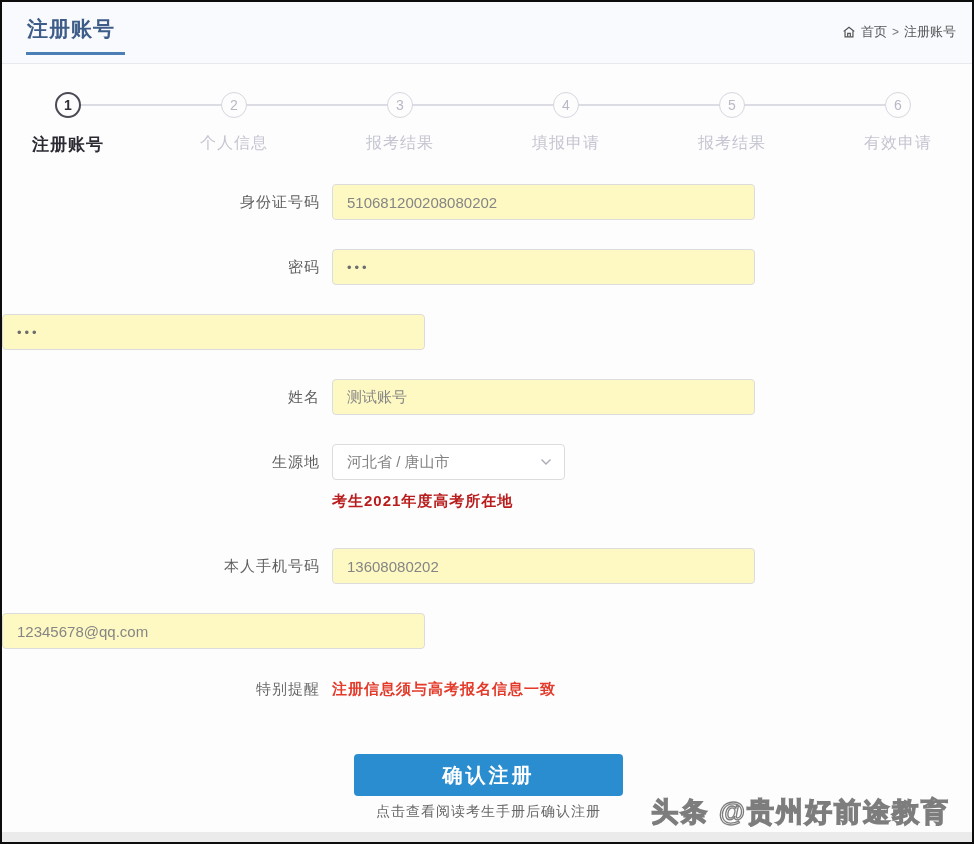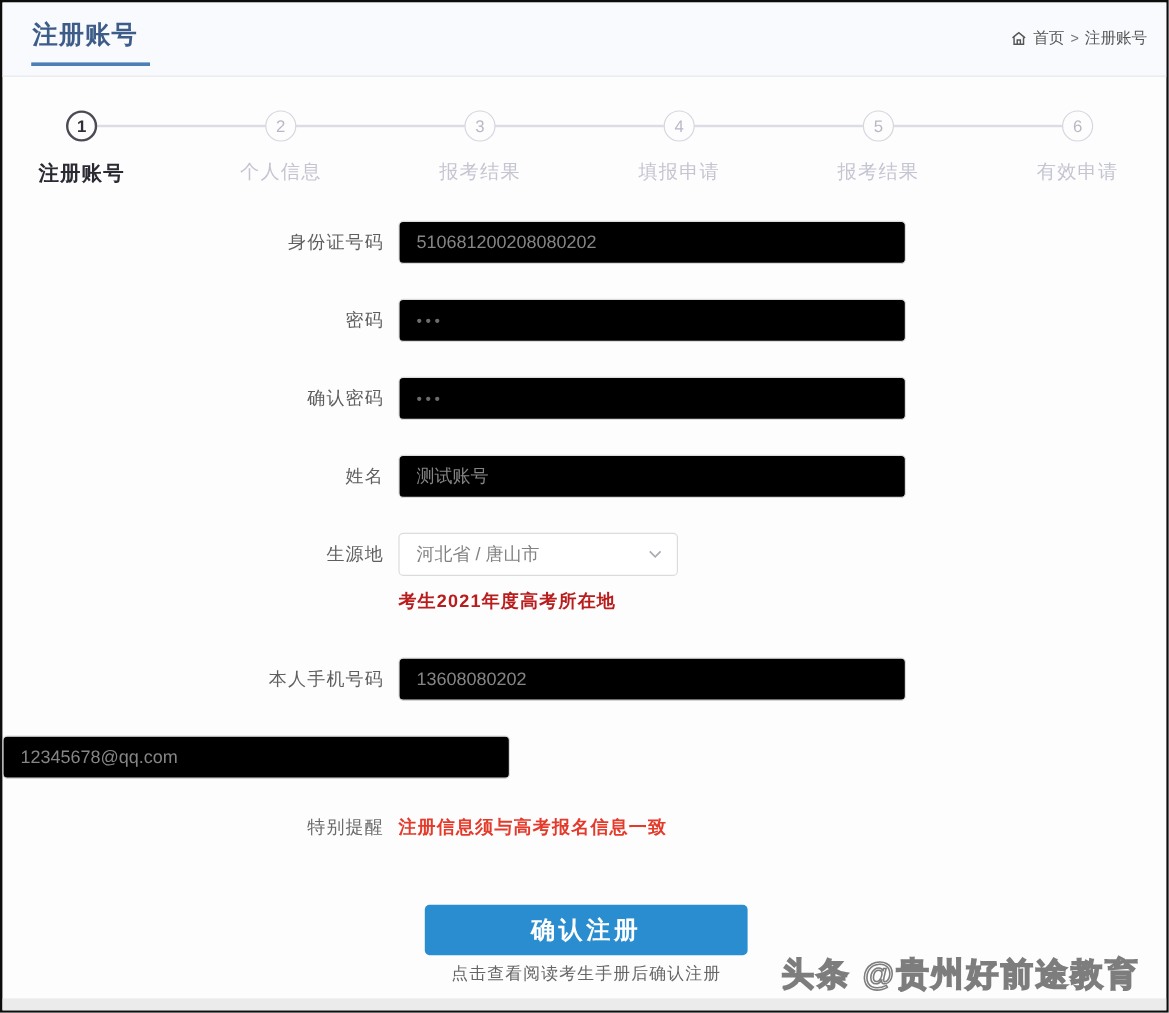--- a/index.html
+++ b/index.html
@@ -85,21 +85,21 @@
   }
   .row .f-label {
     width: 318px; text-align: right; margin-right: 12px;
     font-size: 15px; color: #5f5f5f; letter-spacing: 1px;
   }
   .text-input {
     width: 423px; height: 36px;
     border: 1px solid #dcdcdc; border-radius: 4px;
     padding: 0 14px;
     font-size: 15px; color: #858585;
-    background: #000000; outline: none;
+    background: #fef9c3; outline: none;
     font-family: "Liberation Sans", "DejaVu Sans", sans-serif;
   }
   .text-input.pwd { letter-spacing: 3px; font-size: 13px; color: #6d6d6d; }
   .select-box {
     width: 233px; height: 36px;
     border: 1px solid #dcdcdc; border-radius: 4px;
     padding: 0 12px 0 14px;
     font-size: 15px; color: #828282;
     background: #fff;
     display: flex; align-items: center; justify-content: space-between;
@@ -202,21 +202,20 @@
       <div class="f-label">身份证号码</div>
       <input class="text-input" type="text" readonly="" value="510681200208080202" style="">
     </div>
 
     <div class="row">
       <div class="f-label">密码</div>
       <input class="text-input pwd" type="text" readonly="" value="•••" style="">
     </div>
 
     <div class="row">
-      <div class="f-label">确认密码</div>
       <input class="text-input pwd" type="text" readonly="" value="•••" style="">
     </div>
 
     <div class="row">
       <div class="f-label">姓名</div>
       <input class="text-input" type="text" readonly="" value="测试账号" style="">
     </div>
 
     <div class="row">
       <div class="f-label">生源地</div>

